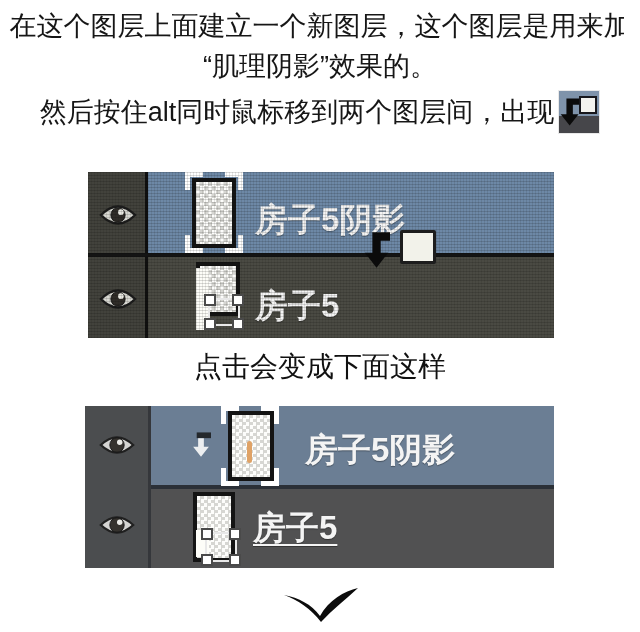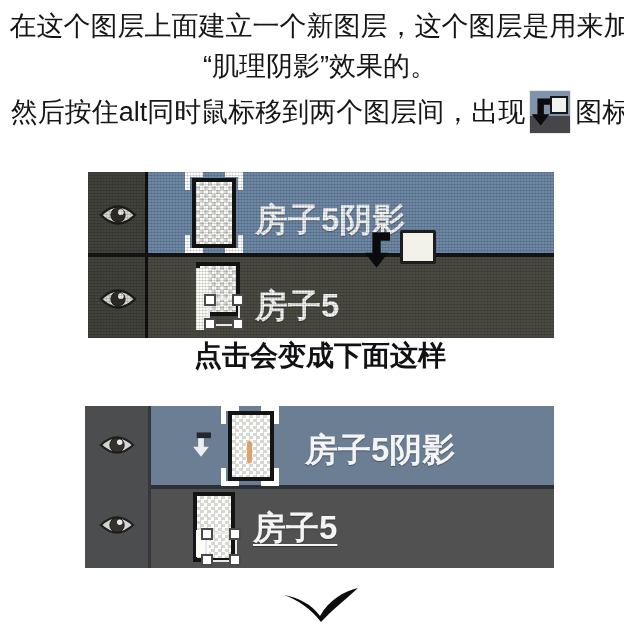--- a/index.html
+++ b/index.html
@@ -40,39 +40,38 @@
   .handles i{position:absolute;width:8px;height:8px;background:#fff;border:2px solid #4a4a4a;}
   .handles .h-tl{left:-6px;top:-6px;} .handles .h-tr{right:-6px;top:-6px;}
   .handles .h-bl{left:-6px;bottom:-6px;} .handles .h-br{right:-6px;bottom:-6px;}
   
   .texture::after{content:"";position:absolute;inset:0;pointer-events:none;
     background-image:repeating-linear-gradient(0deg,rgba(0,0,0,.14) 0 1px,transparent 1px 3px),
                      repeating-linear-gradient(90deg,rgba(20,20,10,.10) 0 1px,transparent 1px 3px);}
   .whitepaint{position:absolute;background:#fdfdf8;}
   .shadow-paint{position:absolute;width:5px;height:22px;border-radius:3px;}
   .cursor-square{position:absolute;background:#f2f2ea;border:3px solid #1d1d1d;border-radius:2px;}
-  #caption{position:absolute;left:0;top:337px;width:640px;text-align:center;
-           color:#111;font-size:28px;white-space:nowrap;font-weight:bold;}
+  #caption{position:absolute;left:0;top:348px;width:640px;text-align:center;
+           color:#111;font-size:28px;white-space:nowrap;}
 </style>
 </head>
 <body>
 
 <div id="stage">
 
   <div class="txtline" style="top:6px;">在这个图层上面建立一个新图层，这个图层是用来加</div>
   <div class="txtline" style="top:46px;">“肌理阴影”效果的。</div>
   <div class="txtline" id="line3" style="top:88px;">
     <span>然后按住alt同时鼠标移到两个图层间，出现</span>
     <span class="inline-icon">
       <svg class="arr" width="20" height="28" viewBox="0 0 28 38">
         <path d="M9,0 H28 V9 H18 V22 H26 L13.5,38 L1,22 H9 Z" fill="#0b0b0b"></path>
       </svg>
       <span class="sq"></span>
     </span>
-    <span>图标</span>
   </div>
 
   <div class="panel texture" style="left:88px;top:172px;width:466px;height:166px;background:#4a4a43;">
 
     <div class="row" style="top:0;height:82px;background:#6d88a6;"></div>
     <div class="row" style="top:85px;height:81px;background:#4a4a43;"></div>
     <div class="hdiv" style="top:81px;height:4px;background:#141414;"></div>
 
     <div class="eyecol" style="width:57px;background:#42423c;"></div>
     <div class="vdiv" style="left:57px;width:3px;background:#101010;"></div>

